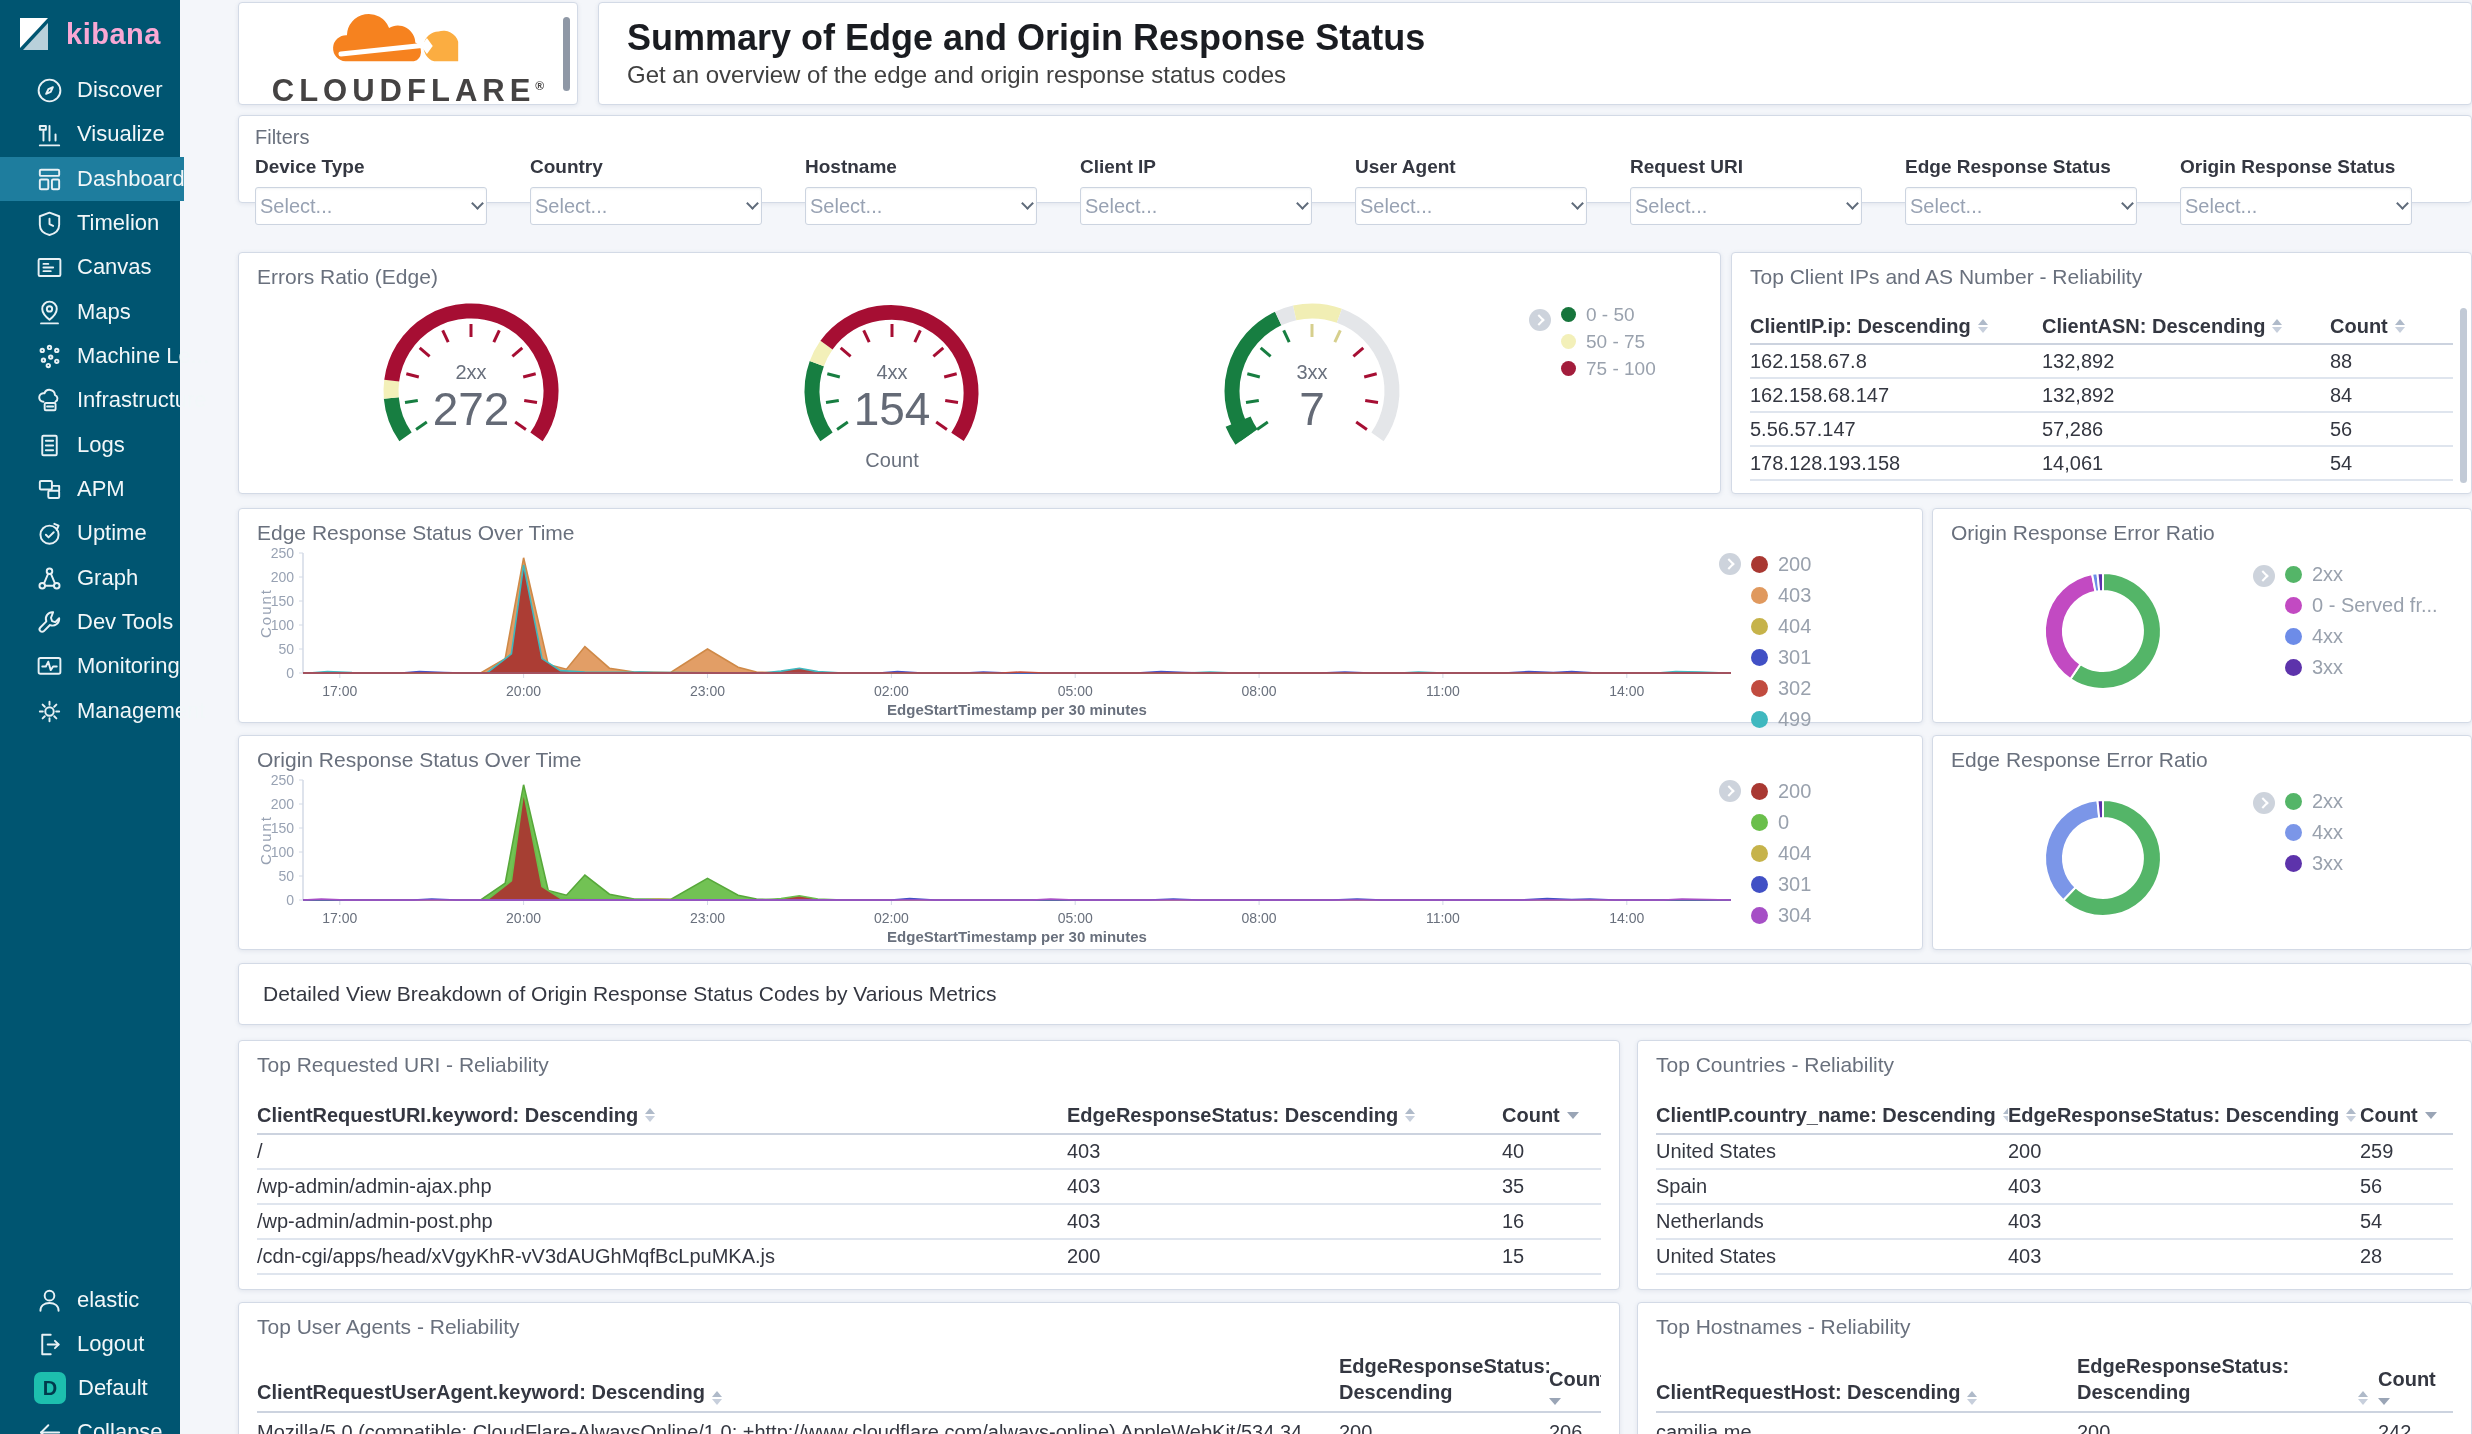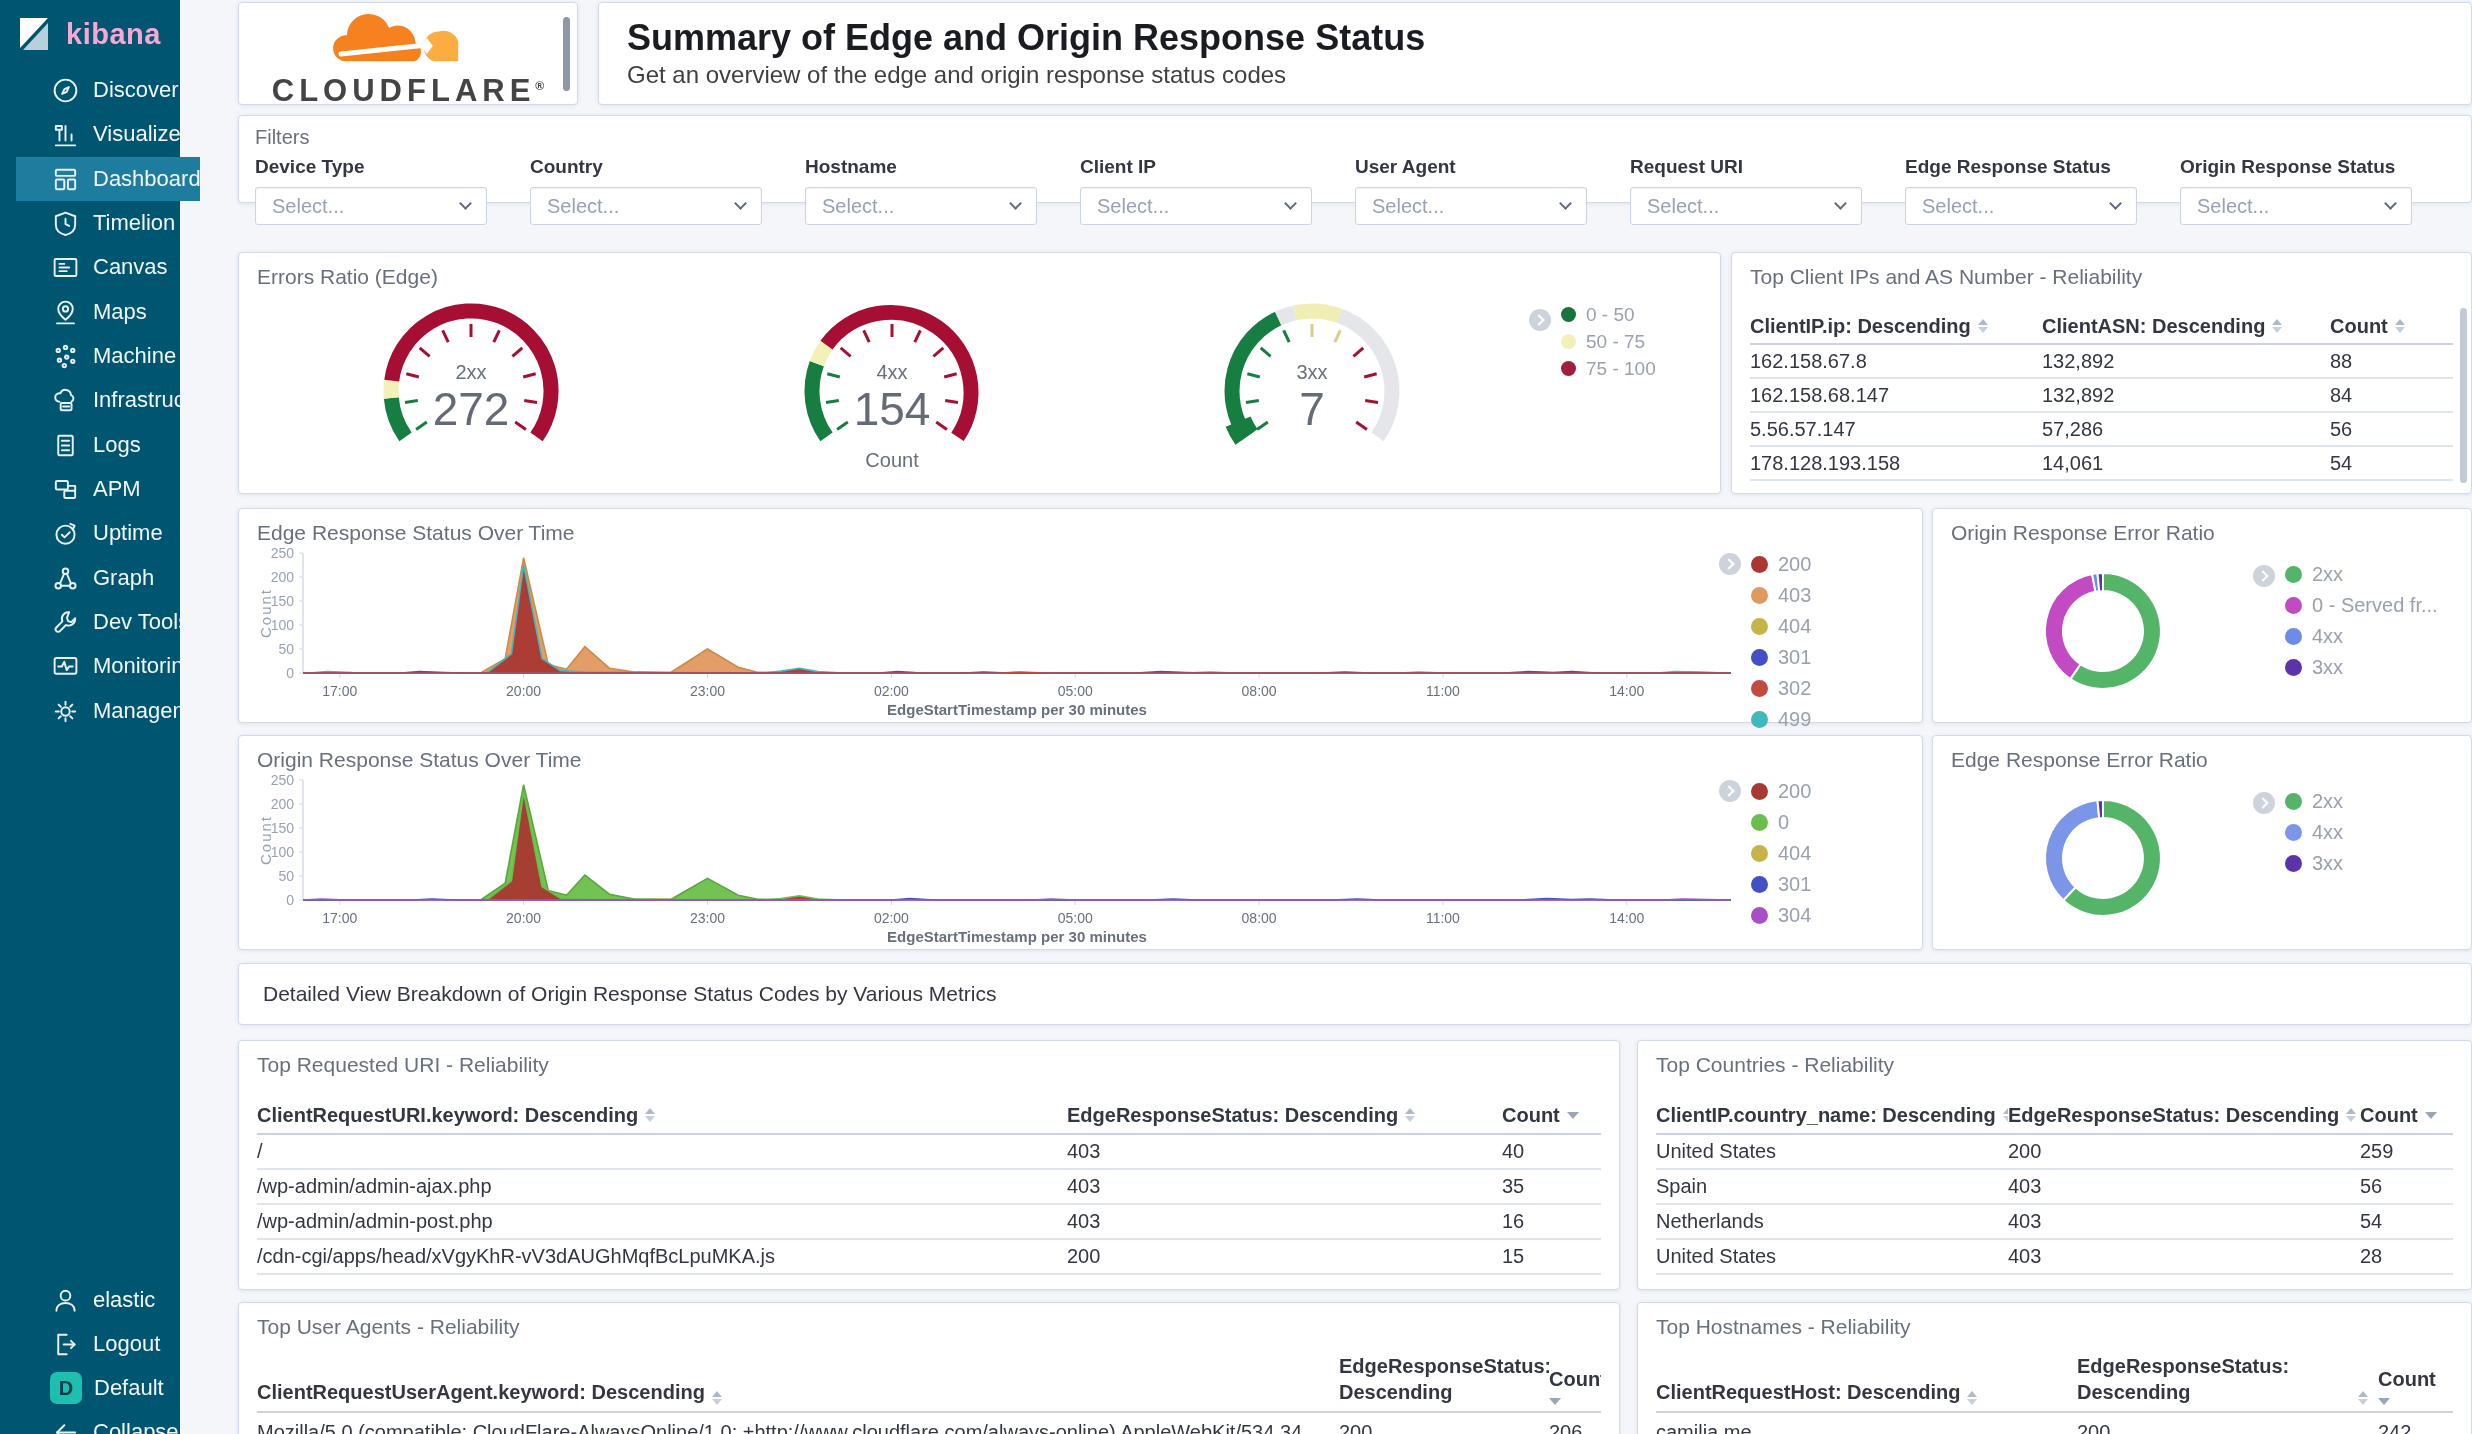--- a/index.html
+++ b/index.html
@@ -3,21 +3,21 @@
 <meta charset="utf-8">
 <style>
   html,body{margin:0;padding:0;background:#e9edf3;}
   *{box-sizing:border-box;font-family:"Liberation Sans","DejaVu Sans",sans-serif;}
   .board{position:relative;width:2472px;height:1434px;background:#f4f6fa;overflow:hidden;}
 
   
   .sidebar{position:absolute;left:0;top:0;width:180px;height:1434px;background:#005571;z-index:5;}
   .sb-logo{position:absolute;left:14px;top:14px;display:flex;align-items:center;gap:12px;color:#f9a8d4;}
   .sb-logo-text{font-size:29px;font-weight:600;letter-spacing:.5px;}
-  .nav-item{position:absolute;left:16px;width:184px;height:44px;display:flex;align-items:center;color:#f2f7f9;cursor:pointer;padding-left:20px;}
+  .nav-item{position:absolute;left:0;width:184px;height:44px;display:flex;align-items:center;color:#f2f7f9;cursor:pointer;padding-left:20px;}
   .nav-item.active{background:#1e7d9e;}
   .nicon{width:29px;height:29px;margin-left:15px;flex:0 0 auto;stroke:#e8f1f5;fill:none;stroke-width:1.6;stroke-linecap:round;stroke-linejoin:round;}
   .nlabel{margin-left:13px;font-size:22px;white-space:nowrap;}
   .dbadge{width:32px;height:32px;margin-left:14px;border-radius:7px;background:#1dbfae;color:#003a4d;font-weight:bold;font-size:20px;display:flex;align-items:center;justify-content:center;}
   .dbadge + .nlabel{margin-left:12px;}
 
   
   .panel{position:absolute;background:#fff;border:1px solid #d3dae6;border-radius:4px;box-shadow:0 1px 4px rgba(153,168,191,.22);}
   .ptitle{position:absolute;left:18px;top:12px;font-size:21px;color:#69707d;white-space:nowrap;}
 
@@ -44,21 +44,21 @@
   .cf-wrap{position:absolute;left:0;top:6px;width:100%;text-align:center;}
   .cf-text{font-size:31px;font-weight:bold;letter-spacing:5px;color:#454343;margin-top:-4px;}
   .cf-text sup{font-size:12px;letter-spacing:0;}
   .vscroll{position:absolute;border-radius:4px;}
 
   
   .flabel-panel{position:absolute;left:16px;top:10px;font-size:20px;color:#69707d;}
   .frow{position:absolute;left:16px;top:40px;display:flex;gap:43px;}
   .ffield{width:232px;}
   .fname{font-weight:bold;font-size:19px;color:#343741;margin-bottom:9px;}
-  .fselect{height:38px;border:1px solid #ccd4e0;border-radius:3px;display:flex;align-items:center;justify-content:space-between;padding:0 16px;color:#98a2b3;font-size:20px;background:#fff;box-shadow:inset 0 1px 2px rgba(120,135,155,.10);cursor:pointer;}
+  .fselect{height:38px;border:1px solid #ccd4e0;border-radius:3px;display:flex;align-items:center;justify-content:space-between;padding:0 4px;color:#98a2b3;font-size:20px;background:#fff;box-shadow:inset 0 1px 2px rgba(120,135,155,.10);cursor:pointer;}
   .fchev{width:9px;height:9px;border-right:2px solid #5f6b7a;border-bottom:2px solid #5f6b7a;transform:rotate(45deg);margin-top:-5px;}
 
   
   .gauge{position:absolute;top:40px;width:260px;height:180px;}
   .g0{left:102px;} .g1{left:523px;} .g2{left:943px;}
   .gcount{position:absolute;left:593px;top:196px;width:120px;text-align:center;font-size:20px;color:#69707d;}
 
   
   .legend{position:absolute;}
   .litem{display:flex;align-items:center;gap:10px;height:31px;font-size:20px;color:#99a1ad;cursor:pointer;}

